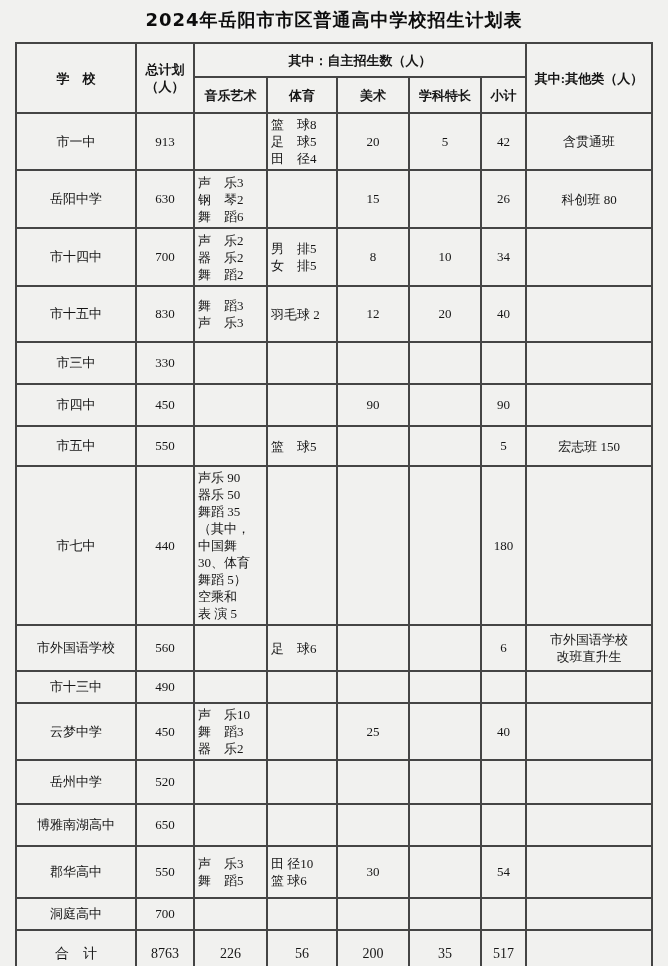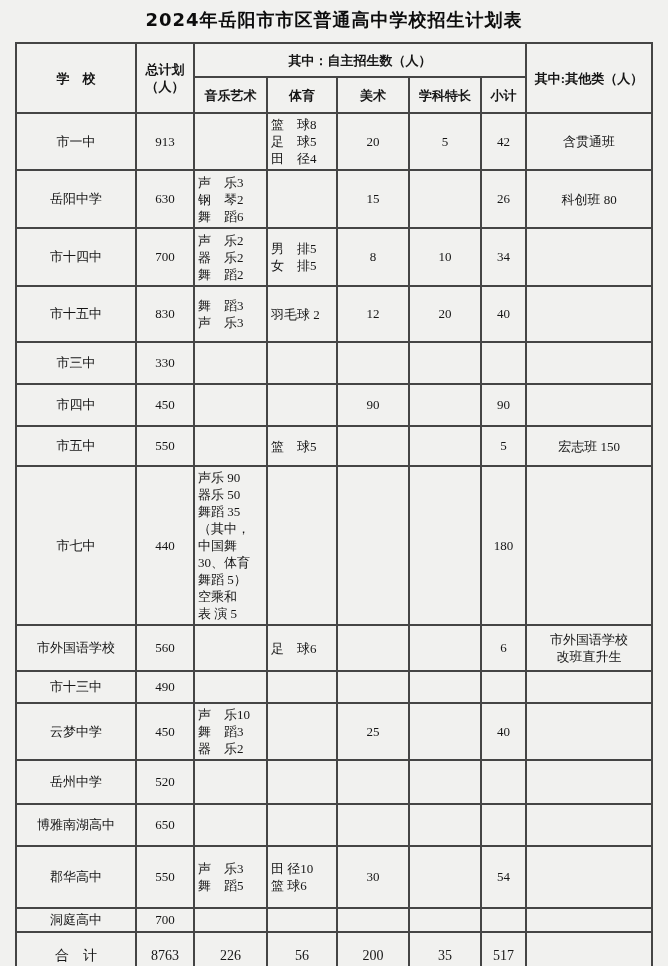--- a/index.html
+++ b/index.html
@@ -68,22 +68,22 @@
   tbody tr:nth-child(4)  { height: 56px; }
   tbody tr:nth-child(5)  { height: 42px; }
   tbody tr:nth-child(6)  { height: 42px; border-radius: 10px; }
   tbody tr:nth-child(7)  { height: 40px; }
   tbody tr:nth-child(8)  { height: 158px; }
   tbody tr:nth-child(9)  { height: 46px; }
   tbody tr:nth-child(10) { height: 32px; }
   tbody tr:nth-child(11) { height: 54px; }
   tbody tr:nth-child(12) { height: 44px; }
   tbody tr:nth-child(13) { height: 42px; }
-  tbody tr:nth-child(14) { height: 62px; }
-  tbody tr:nth-child(15) { height: 24px; margin-left: 36px; }
+  tbody tr:nth-child(14) { height: 52px; }
+  tbody tr:nth-child(15) { height: 32px; margin-left: 36px; }
   tbody tr.total-row     { height: 48px; }
   tr.total-row td { font-size: 14px; }
 </style>
 </head>
 <body>
 
 <div class="page">
 
   <div class="doc-title">2024年岳阳市市区普通高中学校招生计划表</div>
 

